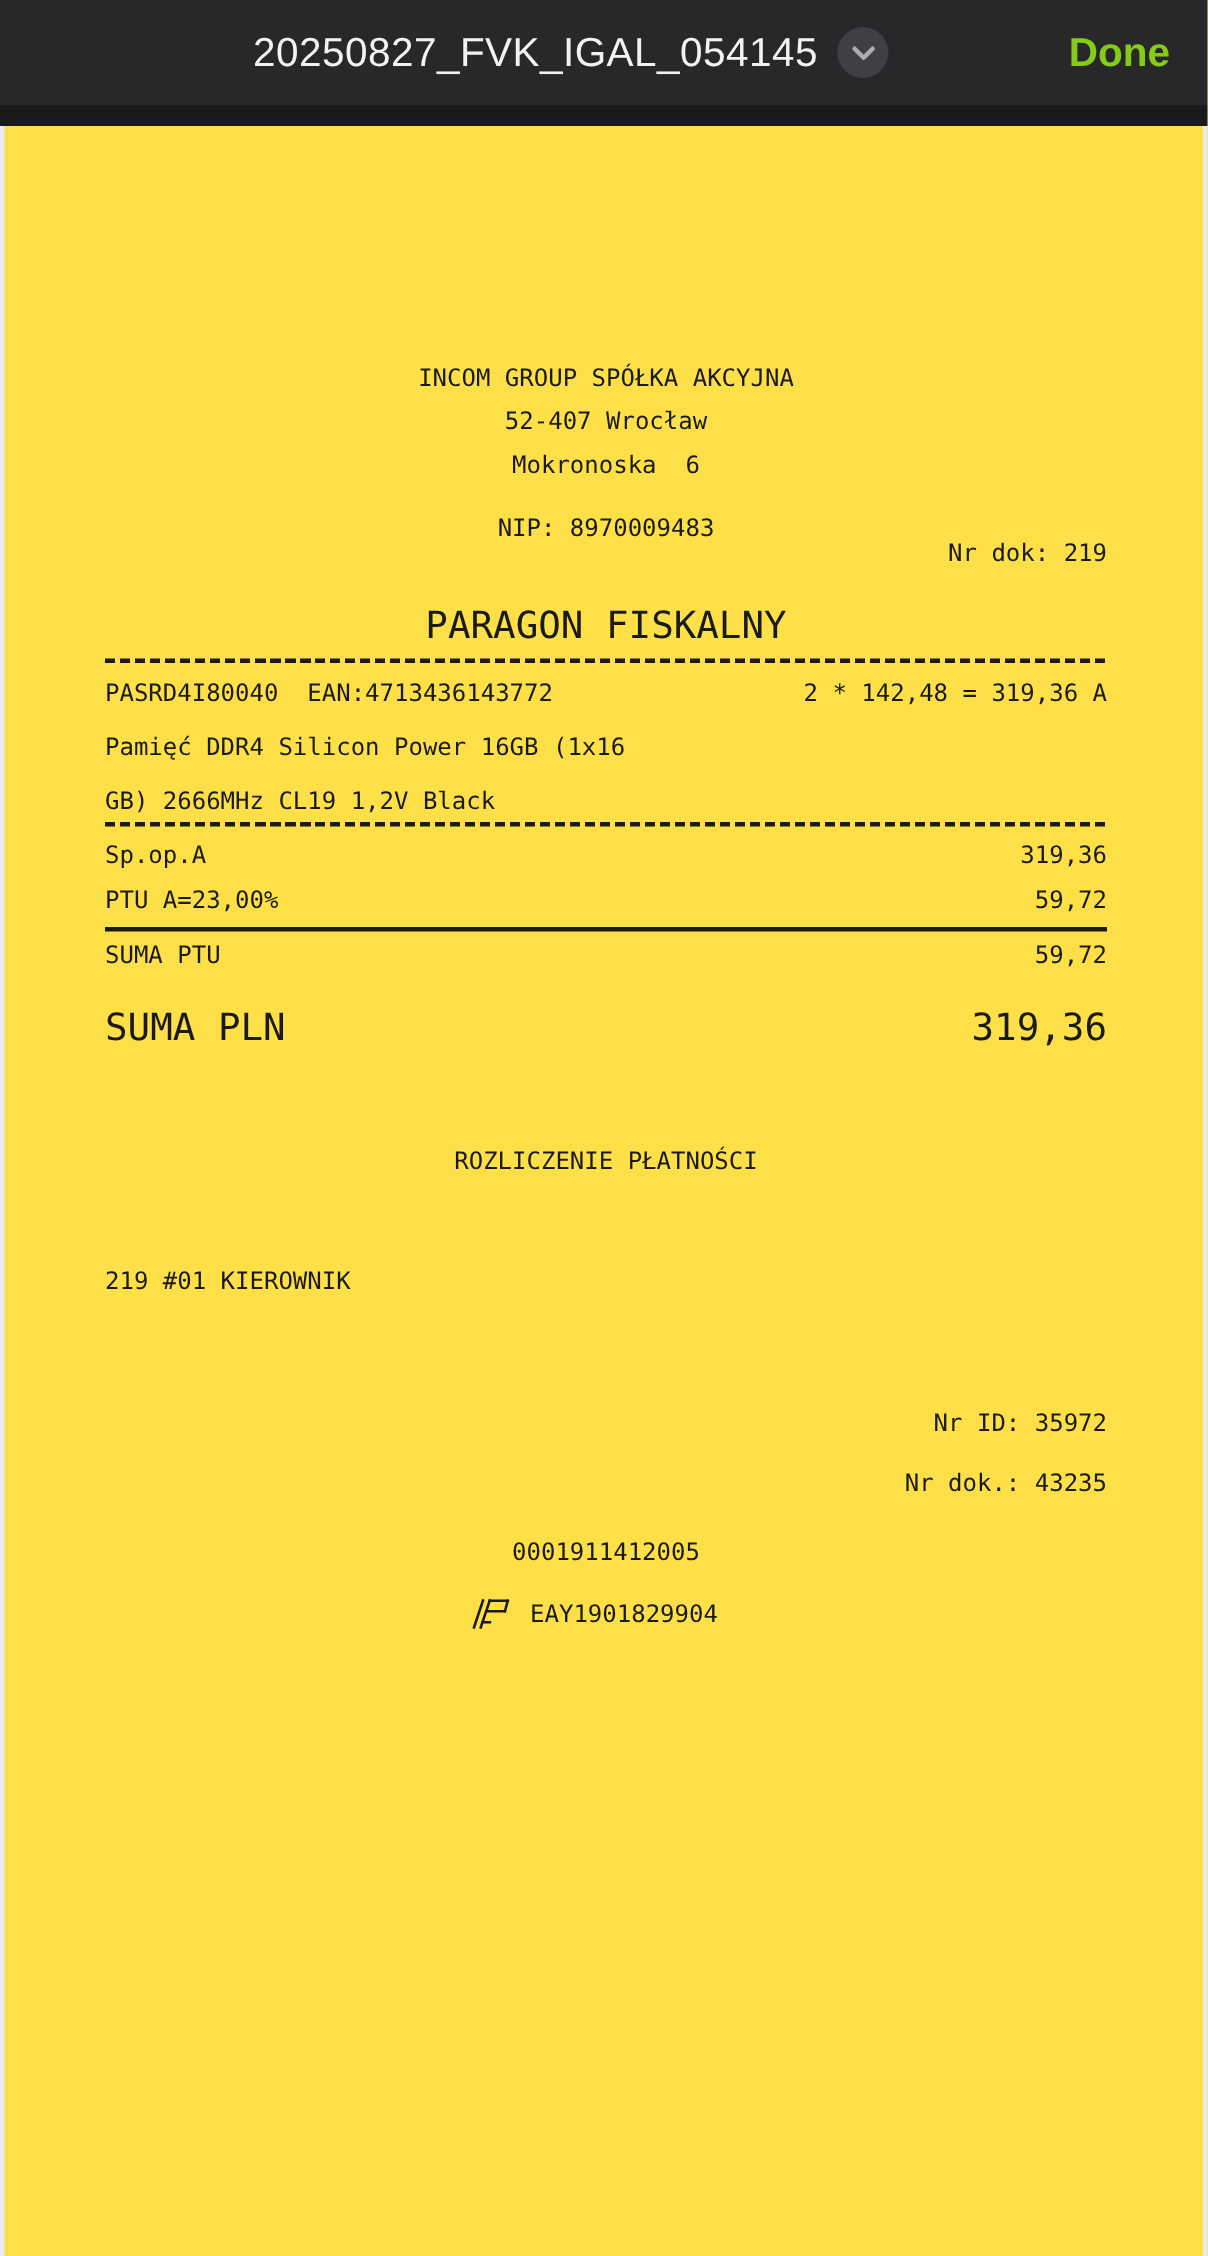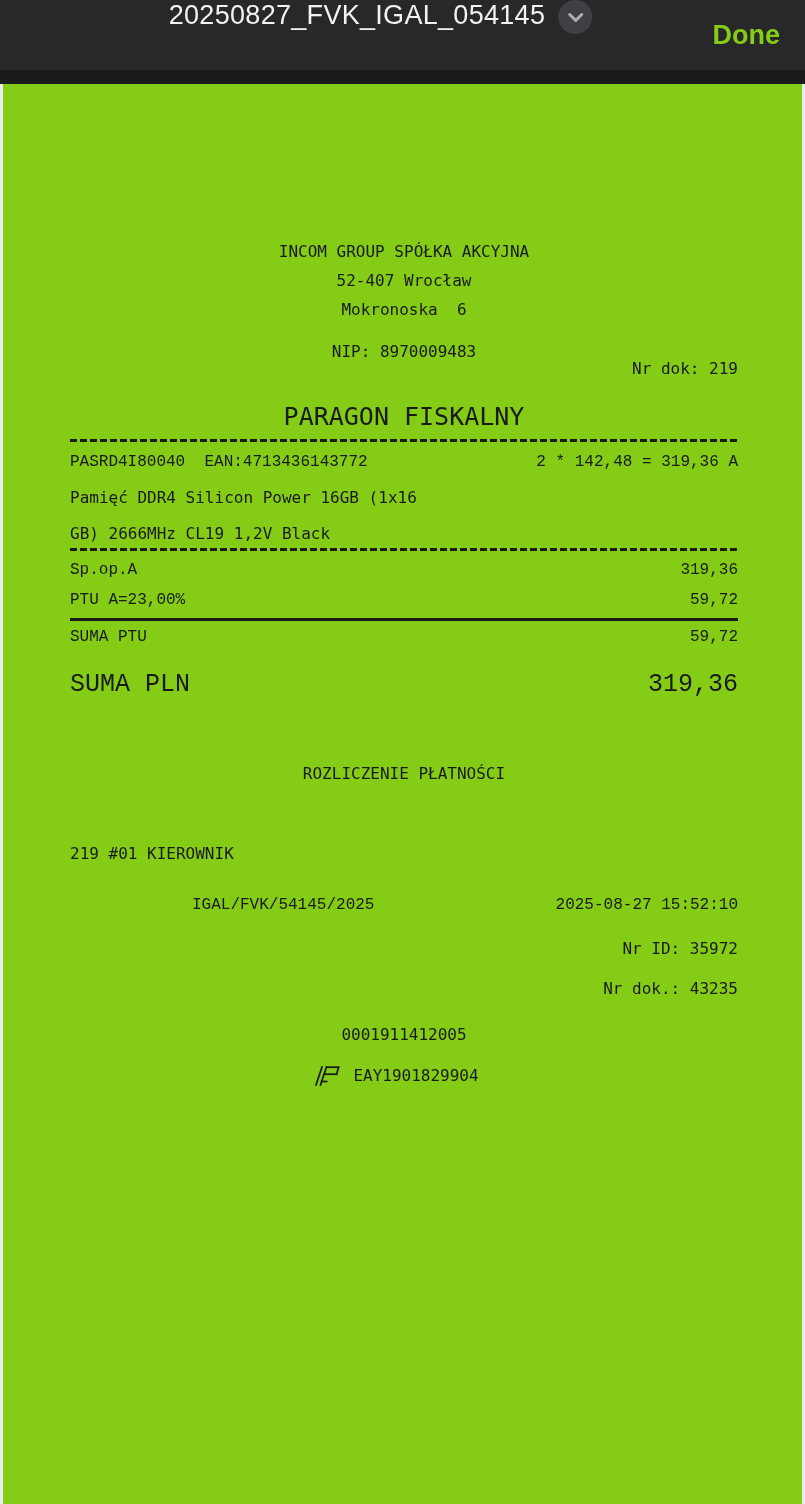--- a/index.html
+++ b/index.html
@@ -12,48 +12,48 @@
   .topbar{
     position:absolute;top:0;left:0;width:805px;height:70px;
     background:#28282b;z-index:5;
   }
   .topbar-strip{
     position:absolute;top:70px;left:0;width:805px;height:14px;
     background:#1a1a1c;z-index:5;
   }
   .title-group{
     position:absolute;top:0;left:50%;transform:translateX(-50%);
-    height:70px;display:flex;align-items:flex-start;gap:13px;
+    height:70px;display:flex;align-items:center;gap:13px;
     margin-left:-22px;white-space:nowrap;
   }
   .doc-title{
     color:#f2f2f3;font-family:"Liberation Sans",sans-serif;
     font-size:27px;font-weight:500;letter-spacing:.3px;
   }
   .chev-btn{
     width:34px;height:34px;border-radius:50%;background:#404044;
     display:flex;align-items:center;justify-content:center;cursor:pointer;
   }
   .done-btn{
     position:absolute;right:25px;top:0;height:70px;display:flex;align-items:center;
     color:#84cc16;font-family:"Liberation Sans",sans-serif;
     font-size:27px;font-weight:600;cursor:pointer;background:none;border:none;padding:0;
   }
   
   .page{
     position:absolute;top:84px;left:3px;right:3px;bottom:0;
-    background:#84cc16;
+    background:#fde047;
   }
   .row{
     position:absolute;left:67px;right:64px;height:22px;line-height:22px;
     font-size:16px;color:#1a1a1a;white-space:pre;
   }
   .center{text-align:center;}
   .right{text-align:right;}
-  .split{display:flex;justify-content:space-between;font-family:Liberation Mono, monospace;}
+  .split{display:flex;justify-content:space-between;}
   .big{font-size:25px;height:40px;line-height:40px;}
   .divider-dashed{
     position:absolute;left:67px;right:64px;height:3px;
     background:repeating-linear-gradient(90deg,#1a1a1a 0 7px,transparent 7px 10px);
   }
   .divider-solid{
     position:absolute;left:67px;right:64px;height:3px;background:#1a1a1a;
   }
   
   .r-company{top:157px;}
@@ -141,24 +141,20 @@
 
   <div class="row split big r-sumapln">
     <span>SUMA PLN</span>
     <span>319,36</span>
   </div>
 
   <div class="row center r-rozlicz">ROZLICZENIE PŁATNOŚCI</div>
 
   <div class="row r-kier">219 #01 KIEROWNIK</div>
 
-  <div class="row split r-igal">
-    <span class="ref">IGAL/FVK/54145/2025</span>
-    <span>2025-08-27 15:52:10</span>
-  </div>
 
   <div class="row right r-nrid">Nr ID: 35972</div>
   <div class="row right r-nrdok2">Nr dok.: 43235</div>
 
   <div class="row center r-code">0001911412005</div>
 
   <div class="row r-logo" style="left:67px;right:64px;text-align:center;">
     <span style="display:flex;">
       <svg width="27" height="20" viewBox="0 0 27 20">
         <g stroke="#1a1a1a" stroke-width="1.7" fill="none" stroke-linecap="square">

